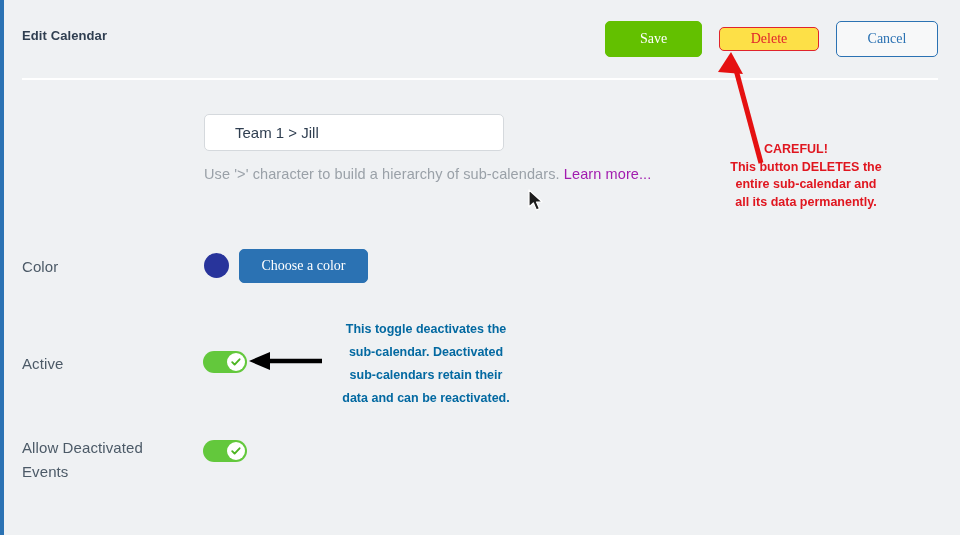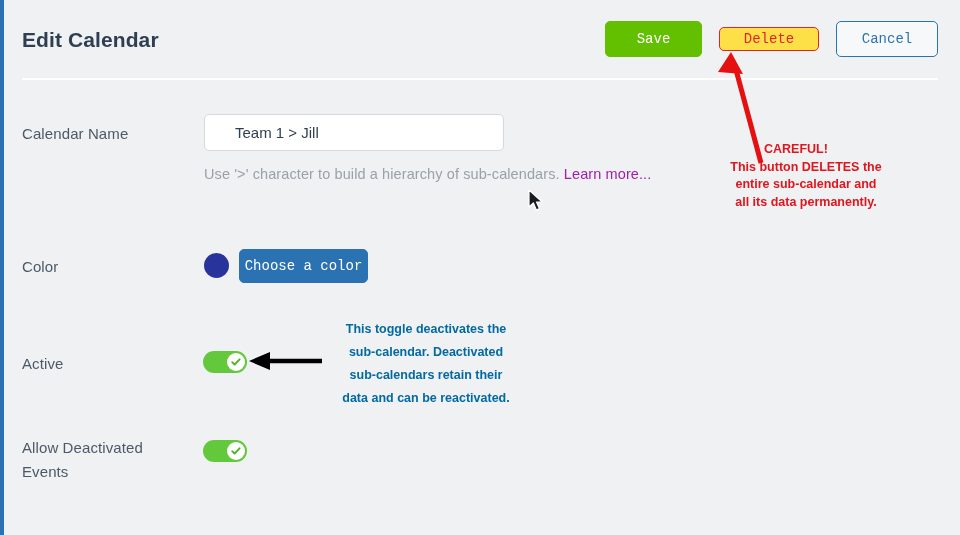--- a/index.html
+++ b/index.html
@@ -21,35 +21,35 @@
     background: #eff1f3;
     box-sizing: border-box;
     border-left: 4px solid #2b72b3;
   }
 
   
   #page-title {
     position: absolute;
     left: 18px;
     top: 28px;
-    font-size: 21px;
+    font-size: 13px;
     font-weight: bold;
     color: #2f3e50;
     letter-spacing: .1px;
   }
   #header-actions {
     position: absolute;
     right: 22px;
     top: 21px;
     display: flex;
     gap: 17px;
     align-items: center;
   }
   .btn {
-    font-family: Liberation Mono, monospace;
+    font-family: Liberation Serif, serif;
     font-size: 14px;
     border-radius: 5px;
     box-sizing: border-box;
     cursor: pointer;
     display: flex;
     align-items: center;
     justify-content: center;
     padding: 0;
   }
   #save-button {
@@ -225,21 +225,20 @@
   <div id="page-title">Edit Calendar</div>
 
   <div id="header-actions">
     <button class="btn" id="save-button">Save</button>
     <button class="btn" id="delete-button">Delete</button>
     <button class="btn" id="cancel-button">Cancel</button>
   </div>
 
   <div id="header-divider"></div>
 
-  <div class="row-label" id="label-calendar-name">Calendar Name</div>
   <input id="calendar-name-input" type="text" value="Team 1 &gt; Jill" style="">
   <div id="calendar-name-help">
     <span>Use '&gt;' character to build a hierarchy of sub-calendars.</span>
     <a id="learn-more-link">Learn more...</a>
   </div>
 
   <div class="row-label" id="label-color">Color</div>
   <div id="color-swatch"></div>
   <button class="btn" id="choose-color-button">Choose a color</button>
 

